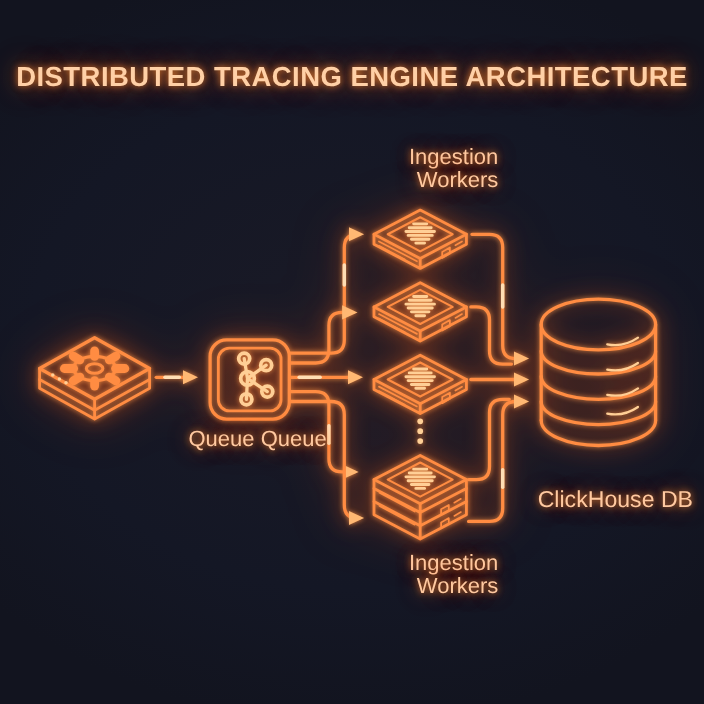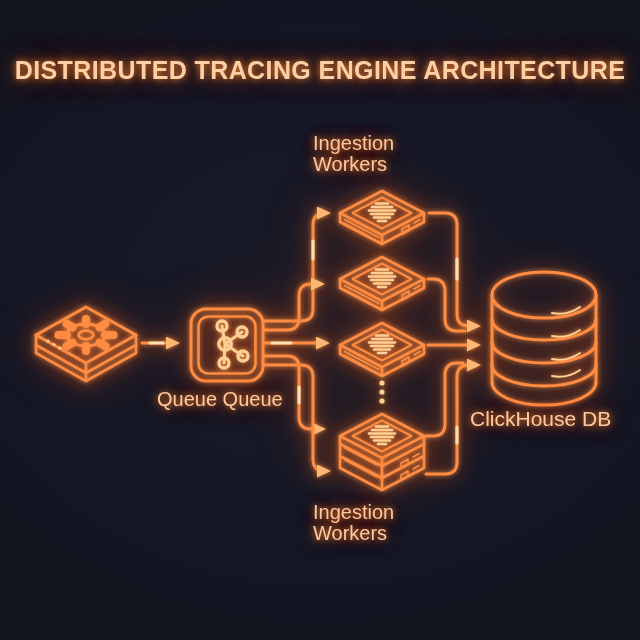--- a/index.html
+++ b/index.html
@@ -15,21 +15,21 @@
            drop-shadow(0 0 9px rgba(255,100,25,.5))
            drop-shadow(0 0 22px rgba(255,80,10,.28));
   }
   .ln{stroke:#ff8c42;stroke-width:3;fill:none;stroke-linecap:round;stroke-linejoin:round;}
   .shape{stroke:#ff8c42;fill:none;stroke-linejoin:round;stroke-linecap:round;}
   .sw3{stroke-width:3;} .sw26{stroke-width:2.6;} .sw2{stroke-width:2;} .sw16{stroke-width:1.6;}
   .bright{stroke:#ffcf96;fill:none;stroke-linecap:round;stroke-linejoin:round;}
   .hot{stroke:#ffe3bb;stroke-width:3.2;fill:none;stroke-linecap:round;opacity:.95;}
   .dotfill{fill:#ffcf96;stroke:none;}
   .label{
-    position:absolute;color:#ffc9a0;font-size:20px;text-align:left;line-height:21px;
+    position:absolute;color:#ffc9a0;font-size:20px;text-align:right;line-height:21px;
     text-shadow:0 0 6px rgba(255,140,50,.9),0 0 16px rgba(255,100,20,.55),0 0 30px rgba(255,80,10,.3);
     white-space:nowrap;
   }
   .title{
     position:absolute;left:0;top:31px;width:640px;text-align:center;
     color:#ffd0a6;font-size:25px;font-weight:700;letter-spacing:.4px;
     text-shadow:0 0 7px rgba(255,140,50,.9),0 0 20px rgba(255,100,20,.55),0 0 38px rgba(255,80,10,.3);
   }
 </style>
 </head>
@@ -169,15 +169,15 @@
 <div class="label" style="left:313px;top:108px;width:140px;">
   <div>Ingestion</div>
   <div>Workers</div>
 </div>
 
 <div class="label" style="left:313px;top:477px;width:140px;">
   <div>Ingestion</div>
   <div>Workers</div>
 </div>
 
-<div class="label" style="left:470px;top:383px;width:160px;font-size:21px;">ClickHouse DB</div>
+<div class="label" style="left:470px;top:419px;width:160px;font-size:21px;">ClickHouse DB</div>
 
 </div>
 
 </body></html>

